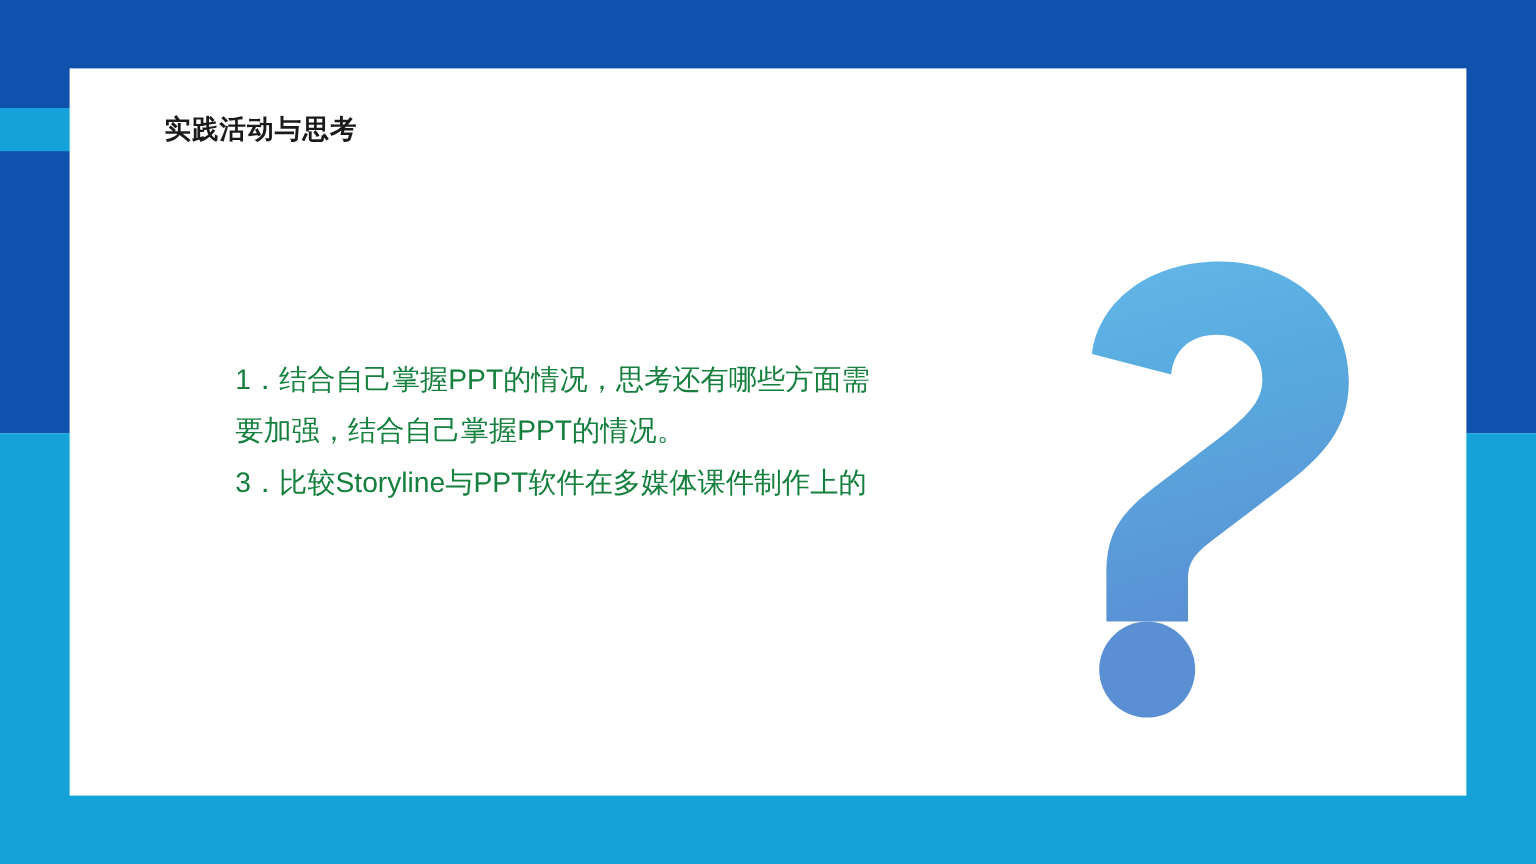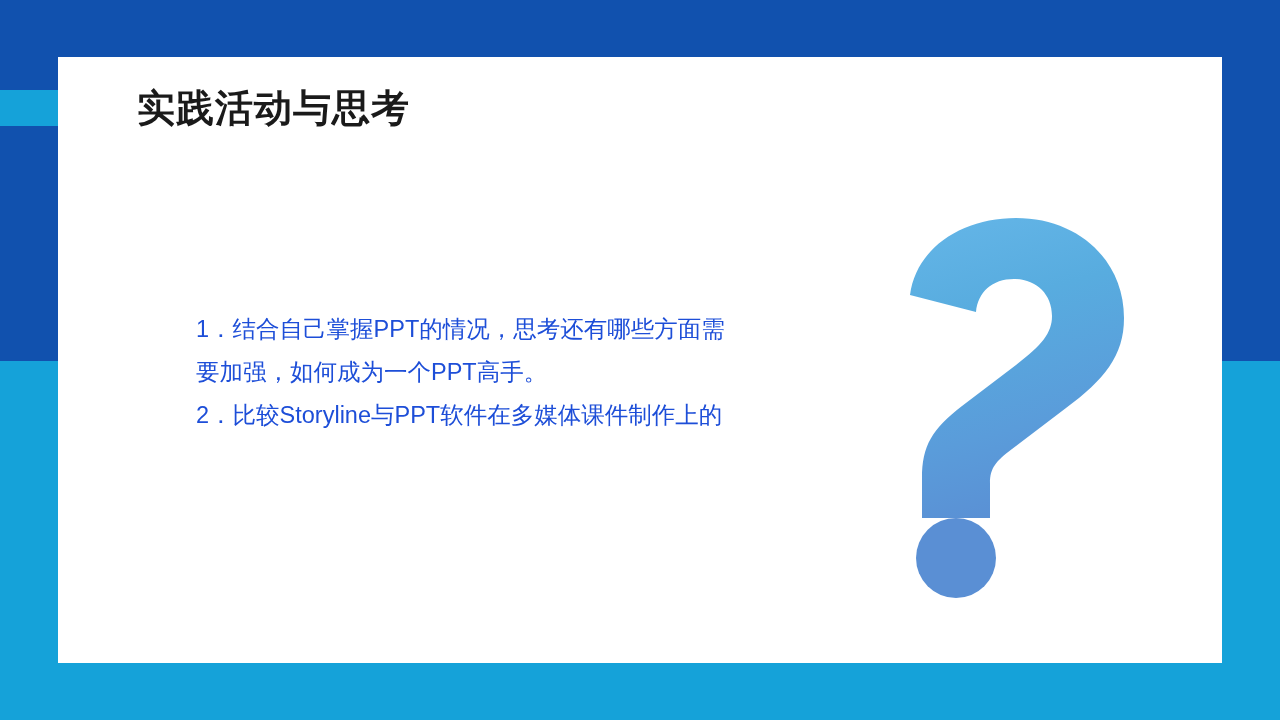--- a/index.html
+++ b/index.html
@@ -44,34 +44,34 @@
   .card {
     position: absolute;
     left: 58px; top: 57px;
     width: 1164px; height: 606px;
     background: #ffffff;
   }
   
   .slide-title {
     position: absolute;
     left: 137px; top: 88px;
-    font-size: 38px;
+    font-size: 22px;
     font-weight: 700;
     color: #1a1a1a;
     letter-spacing: 1px;
     line-height: 40px;
     white-space: nowrap;
   }
   
   .body-text {
     position: absolute;
-    left: 196px; top: 308px;
+    left: 196px; top: 295px;
     width: 600px;
     font-size: 23.5px;
-    color: #1d4ed8;
+    color: #15803d;
     line-height: 43px;
     letter-spacing: 0px;
   }
   .body-line {
     white-space: nowrap;
   }
   
   .qmark {
     position: absolute;
     left: 880px; top: 200px;
@@ -88,22 +88,22 @@
 
   <div class="accent-bar-long"></div>
   <div class="accent-bar-short"></div>
 
   <div class="card"></div>
 
   <div class="slide-title">实践活动与思考</div>
 
   <div class="body-text">
     <div class="body-line">1．结合自己掌握PPT的情况，思考还有哪些方面需</div>
-    <div class="body-line">要加强，如何成为一个PPT高手。</div>
-    <div class="body-line">2．比较Storyline与PPT软件在多媒体课件制作上的</div>
+    <div class="body-line">要加强，结合自己掌握PPT的情况。</div>
+    <div class="body-line">3．比较Storyline与PPT软件在多媒体课件制作上的</div>
   </div>
 
   <svg class="qmark" viewBox="0 0 280 400">
     <defs>
       <linearGradient id="qgrad" x1="0.35" y1="0" x2="0.55" y2="1">
         <stop offset="0%" stop-color="#62B4E6"></stop>
         <stop offset="28%" stop-color="#58ACDF"></stop>
         <stop offset="70%" stop-color="#5A9CDA"></stop>
         <stop offset="100%" stop-color="#5A8FD4"></stop>
       </linearGradient>

